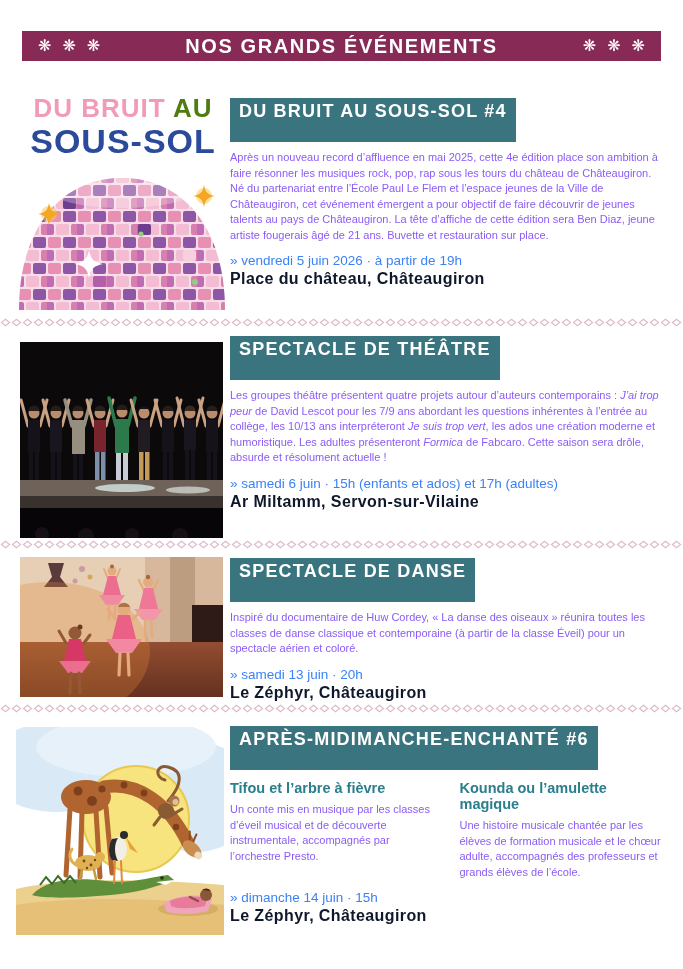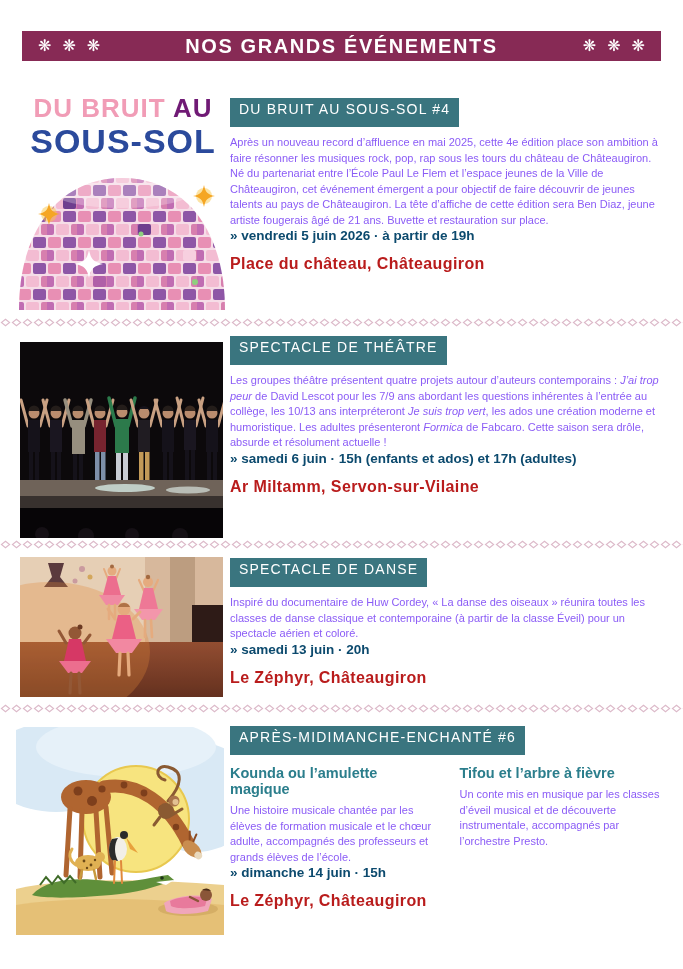--- a/index.html
+++ b/index.html
@@ -13,33 +13,33 @@
     background:#872a55; display:flex; align-items:center; justify-content:space-between;
     padding:0 16px; box-sizing:border-box;
   }
   .banner-title { color:#ffffff; font-weight:bold; font-size:20px; letter-spacing:1.6px; white-space:nowrap; }
   .flowers { display:flex; gap:11px; }
   .flower { color:#ffffff; font-size:16px; line-height:1; }
 
   
   .logo { position:absolute; left:18px; top:95px; width:210px; text-align:center; font-weight:bold; }
   .logo-line1 { font-size:26px; letter-spacing:1px; color:#f19cb6; line-height:1.05; }
-  .logo-au { color:#701a75; }
+  .logo-au { color:#4d7c0f; }
   .logo-line2 { font-size:34px; letter-spacing:1px; color:#2b4a9c; line-height:1.05; margin-top:2px; }
 
   
   .section { position:absolute; left:230px; width:433px; }
   .chip {
-    display:inline-block; background:#3a757f; color:#ffffff; font-weight:normal;
-    font-size:14px; letter-spacing:1.2px; padding:3px 9px 10px; white-space:nowrap;
+    display:inline-block; background:#3a757f; color:#ffffff; font-weight:bold;
+    font-size:18px; letter-spacing:1.2px; padding:3px 9px 20px; white-space:nowrap;
   }
   .body-text { color:#8b5cf6; font-size:11px; line-height:1.41; margin:8px 0 0; }
   .it { font-style:italic; }
-  .date-line { color:#0c4a6e; font-weight:bold; font-size:13.5px; }
-  .location { color:#b91c1c; font-weight:bold; font-size:16px; letter-spacing:.4px; margin-top:12px; }
+  .date-line { color:#3b82f6; font-weight:normal; font-size:13.5px; margin-top:10px; }
+  .location { color:#0f172a; font-weight:bold; font-size:16px; letter-spacing:.4px; margin-top:2px; }
 
   .cols { display:flex; gap:26px; margin-top:10px; }
   .col { flex:1; }
   .subtitle { color:#2b7e8c; font-weight:bold; font-size:14.5px; margin-bottom:6px; }
   .col .body-text { margin-top:0; }
 
   
   .art { position:absolute; display:block; }
   .divider { position:absolute; left:0; width:683px; height:9px; }
 
@@ -372,25 +372,25 @@
       <circle cx="190" cy="168" r="6" fill="#8a5638"></circle>
       <path d="M186,163 A6,6 0 0 1 195,164" fill="#4a2c18"></path>
       <path d="M182,174 L174,170" stroke="#8a5638" stroke-width="2.5" stroke-linecap="round"></path>
     </g>
   </svg>
 
   <div class="section sec4">
     <div class="chip">APRÈS-MIDIMANCHE-ENCHANTÉ #6</div>
     <div class="cols">
       <div class="col">
+        <div class="subtitle">Tifou et l’arbre à fièvre</div>
+        <p class="body-text">Un conte mis en musique par les classes d’éveil musical et de découverte instrumentale, accompagnés par l’orchestre Presto.</p>
+      </div>
+      <div class="col">
         <div class="subtitle">Kounda ou l’amulette magique</div>
         <p class="body-text">Une histoire musicale chantée par les élèves de formation musicale et le chœur adulte, accompagnés des professeurs et grands élèves de l’école.</p>
-      </div>
-      <div class="col">
-        <div class="subtitle">Tifou et l’arbre à fièvre</div>
-        <p class="body-text">Un conte mis en musique par les classes d’éveil musical et de découverte instrumentale, accompagnés par l’orchestre Presto.</p>
       </div>
     </div>
     <div class="date-line">» dimanche 14 juin · 15h</div>
     <div class="location">Le Zéphyr, Châteaugiron</div>
   </div>
 
 </div>
 
 </body></html>

